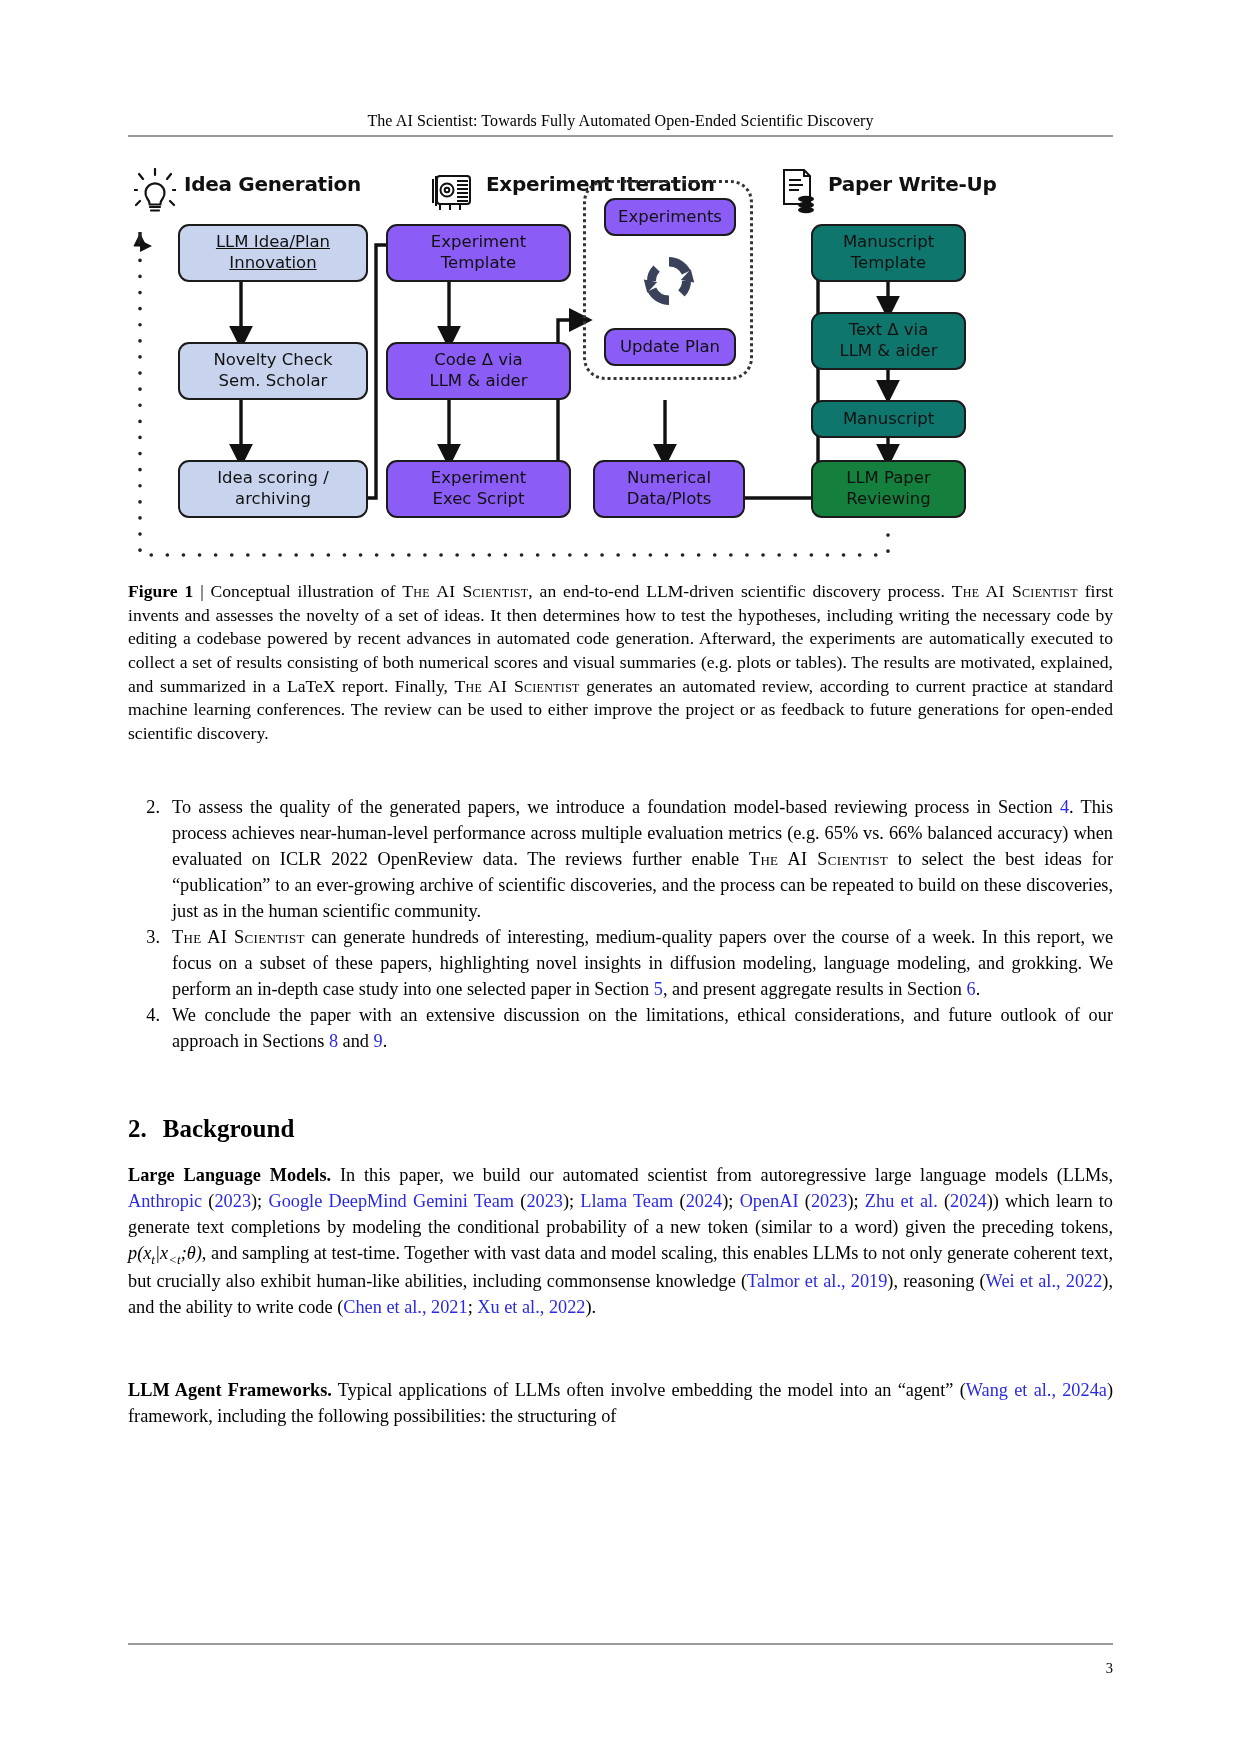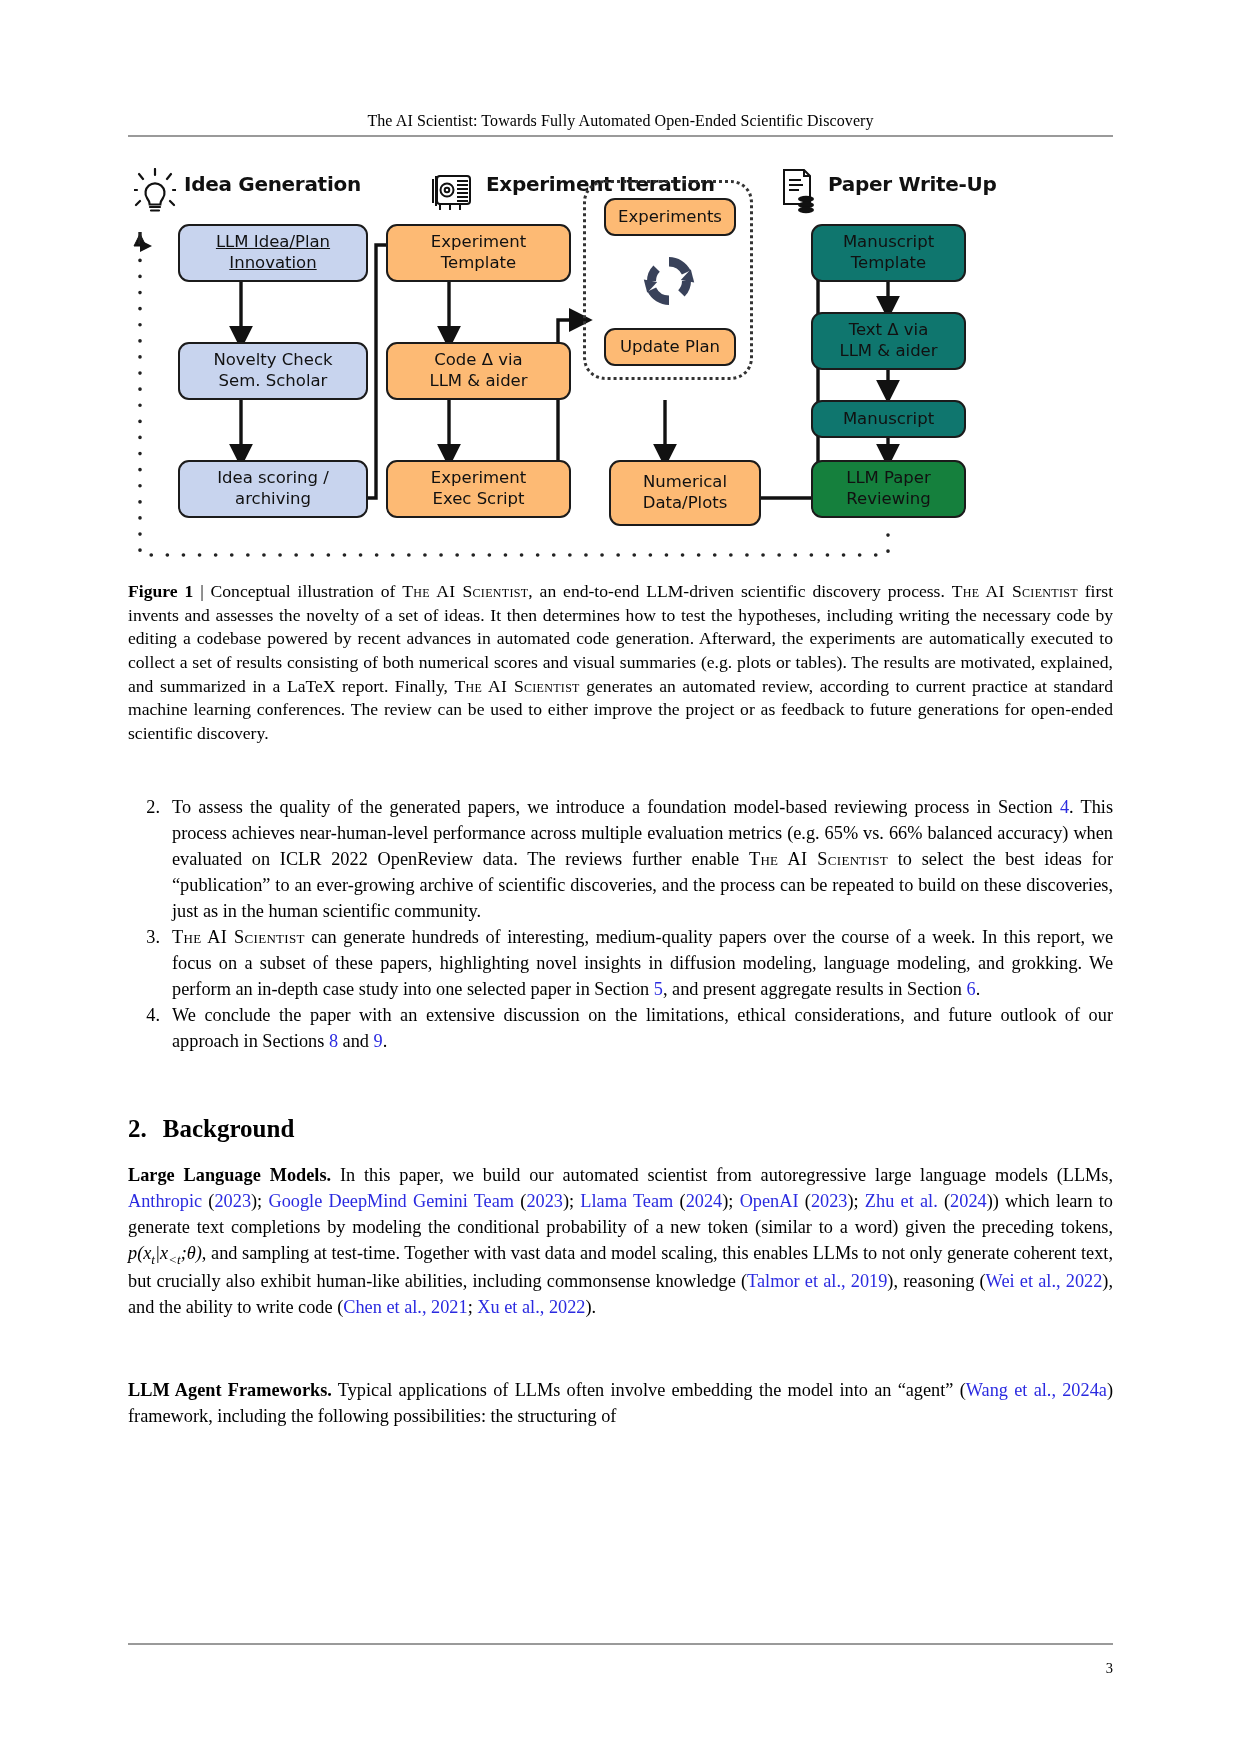--- a/index.html
+++ b/index.html
@@ -82,21 +82,21 @@
     font-size: 16.5px;
     line-height: 1.25;
     display: flex;
     align-items: center;
     justify-content: center;
     text-align: center;
     color: #111;
     padding: 2px 4px;
   }
   .n-blue   { background: #c8d4ee; }
-  .n-peach  { background: #fdba74; }
+  .n-peach  { background: #8b5cf6; }
   .n-grey   { background: #0f766e; }
   .n-green  { background: #15803d; }
 
   .loopbox {
     position: absolute;
     box-sizing: border-box;
     border: 3.5px dotted #333;
     border-radius: 22px;
   }
 
@@ -293,21 +293,21 @@
     <div class="node n-peach" style="left:258px; top:310px; width:185px; height:58px;">
       <span><span>Experiment</span><br><span>Exec Script</span></span>
     </div>
 
     <div class="node n-peach" style="left:476px; top:48px; width:132px; height:38px;">
       <span>Experiments</span>
     </div>
     <div class="node n-peach" style="left:476px; top:178px; width:132px; height:38px;">
       <span>Update Plan</span>
     </div>
-    <div class="node n-peach" style="left:481px; top:310px; width:152px; height:66px;">
+    <div class="node n-peach" style="left:465px; top:310px; width:152px; height:58px;">
       <span><span>Numerical</span><br><span>Data/Plots</span></span>
     </div>
 
     <div class="node n-grey" style="left:683px; top:74px;  width:155px; height:58px;">
       <span><span>Manuscript</span><br><span>Template</span></span>
     </div>
     <div class="node n-grey" style="left:683px; top:162px; width:155px; height:58px;">
       <span><span>Text Δ via</span><br><span>LLM &amp; aider</span></span>
     </div>
     <div class="node n-grey" style="left:683px; top:250px; width:155px; height:38px;">

